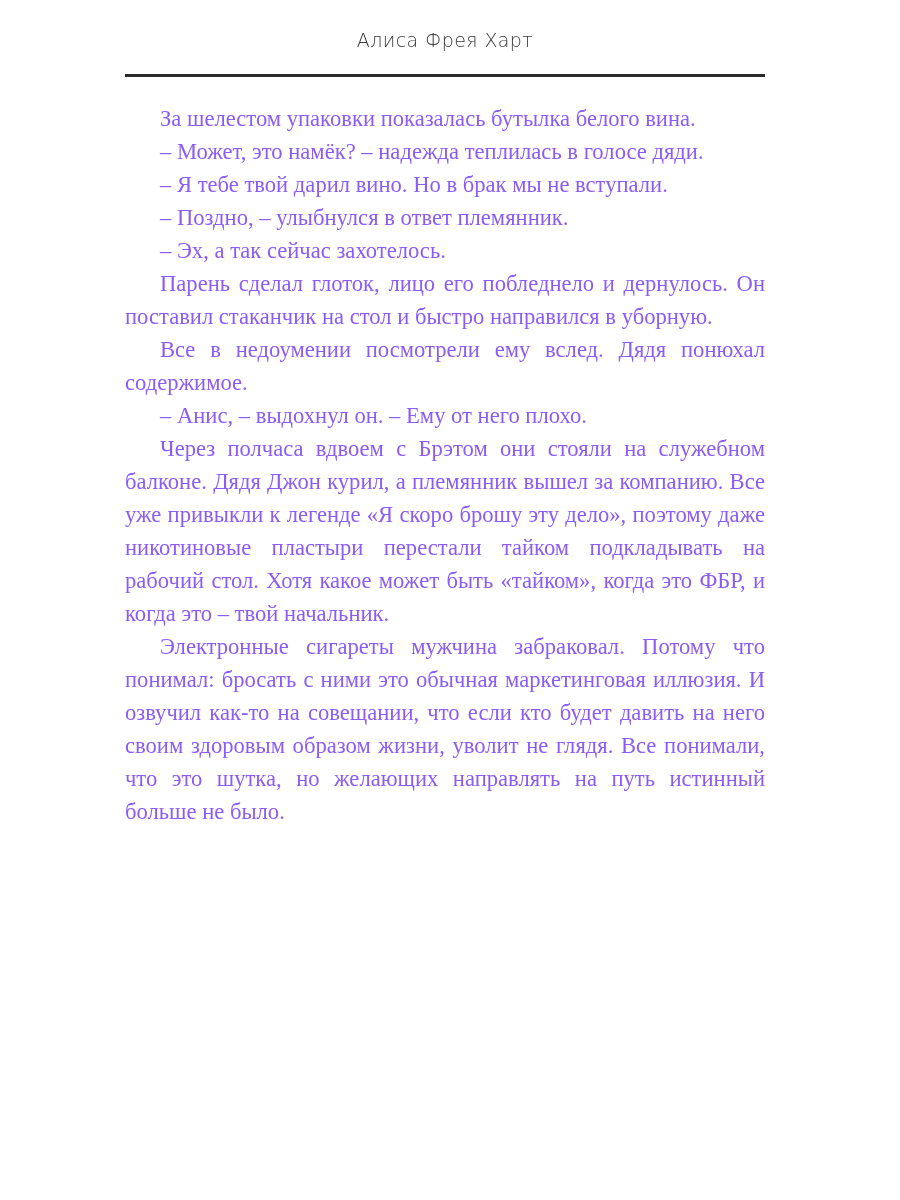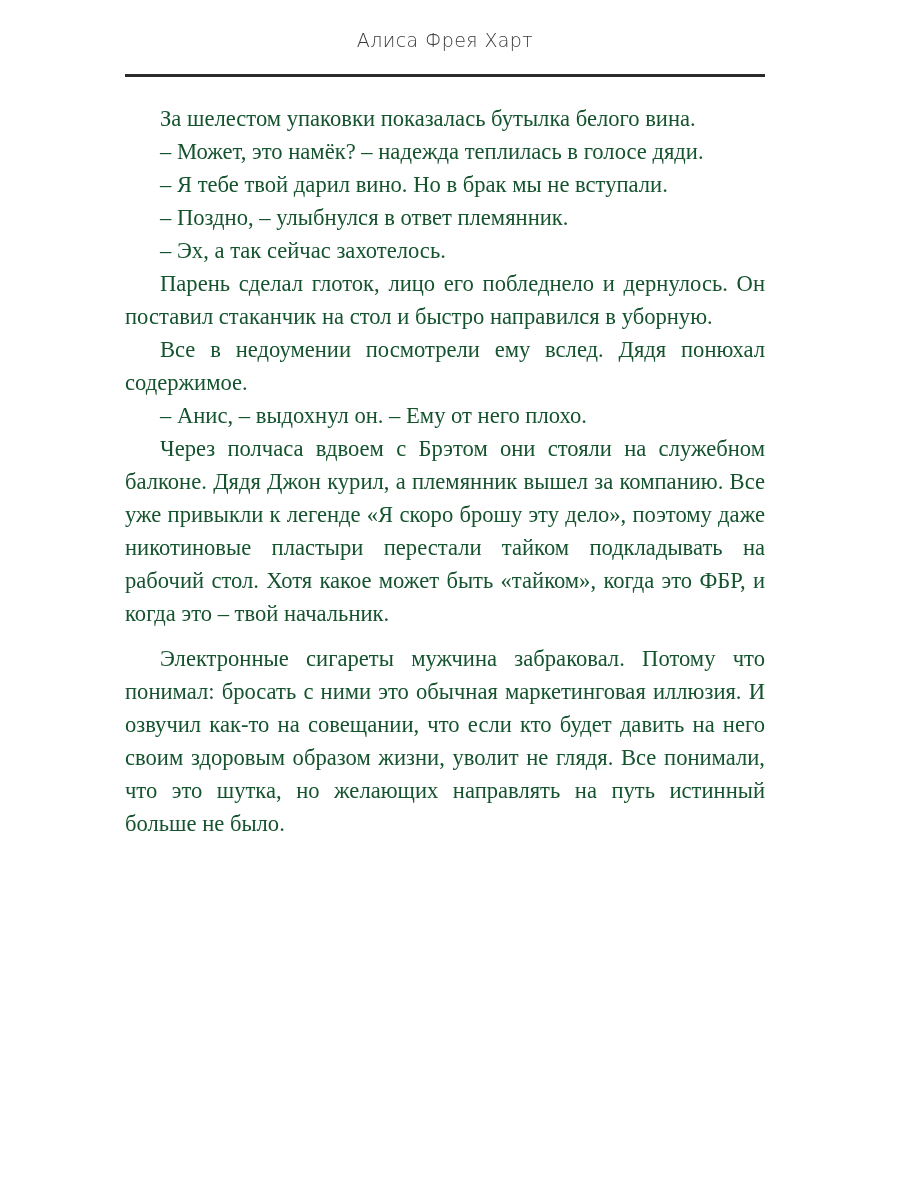--- a/index.html
+++ b/index.html
@@ -45,37 +45,36 @@
 
   
   .textblock {
     position: absolute;
     left: 125px;
     top: 102px;
     width: 640px;
     font-family: "Liberation Serif", "DejaVu Serif", serif;
     font-size: 22.6px;
     line-height: 33px;
-    color: #14532d;
+    color: #8b5cf6;
     text-align: justify;
     text-justify: inter-word;
     -webkit-hyphens: none;
     hyphens: none;
   }
 
   .textblock p {
     margin: 0;
     text-indent: 35px;
     text-align: justify;
   }
 
   
   .textblock p:last-child {
     text-align: justify;
-    margin-top: 12px;
   }
 
   
   .folio {
     position: absolute;
     left: 0;
     top: 1122px;
     width: 900px;
     text-align: center;
     font-family: "Liberation Serif", "DejaVu Serif", serif;

